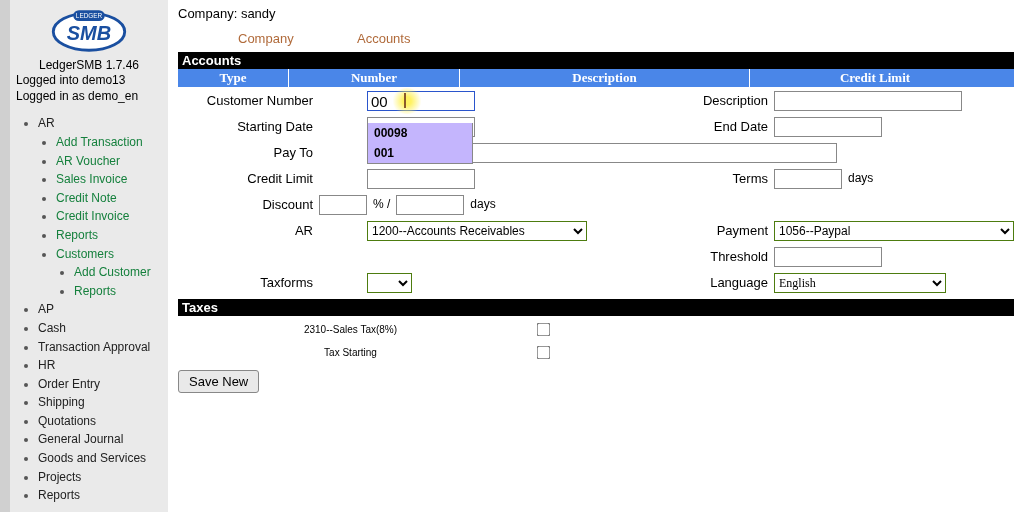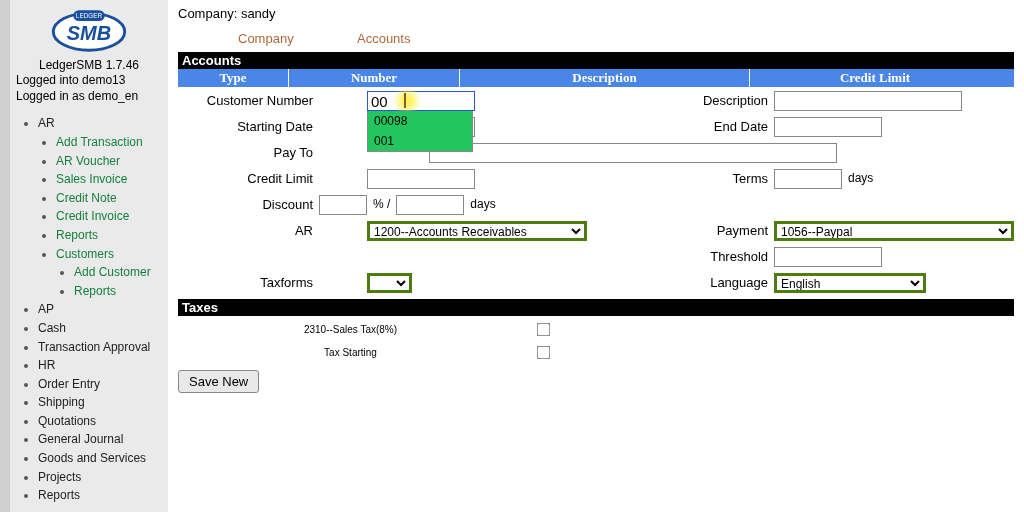--- a/index.html
+++ b/index.html
@@ -133,42 +133,43 @@
   .col-left { display:flex; align-items:flex-start; width: 420px; gap: 48px; }
   .col-right { display:flex; align-items:flex-start; }
   input[type=text] {
     border: 1px solid #888;
     height: 18px;
     font-size: 15px;
     padding: 0 3px;
     box-sizing: content-box;
   }
   select {
-    border: 3px solid #4d7c0f;
+    border: 1px solid #4d7c0f;
     height: 20px;
     font-size: 12px;
     background:#fff;
   }
   .w-tiny { width: 40px; }
   .w-sm { width: 60px; }
   .w-md { width: 100px; }
   .w-lg { width: 180px; }
   .w-xxl { width: 400px; }
 
   
   .acwrap { position: relative; }
   .aclist {
     position: absolute;
-    top: 20px;
+    top: 32px;
     left: 0;
     width: 104px;
-    background: #22c55e;
+    background: #c4b5fd;
     border: 1px solid #888;
     border-top: none;
     z-index: 10;
+    font-weight: bold;
   }
   .aclist div {
     padding: 3px 6px;
     font-size: 12px;
     cursor: pointer;
   }
   .highlight {
     position:absolute;
     left:24px; top:-3px;
     width:32px; height:26px;
@@ -359,21 +360,21 @@
         </div>
       </div>
 
       <div class="row">
         <div class="col-left">
           <div class="lbl">Taxforms</div>
           <select style="width:45px;"><option></option></select>
         </div>
         <div class="col-right">
           <div class="lbl-r" style="width:170px;">Language</div>
-          <select style="width:152px;">
+          <select style="width:172px;font-family:Liberation Serif, serif;">
             <option>English</option>
           </select>
         </div>
       </div>
     </div>
 
     <div class="bar">Taxes</div>
     <div class="tax-rows">
       <div class="tax-row">
         <div class="tlabel">2310--Sales Tax(8%)</div>

